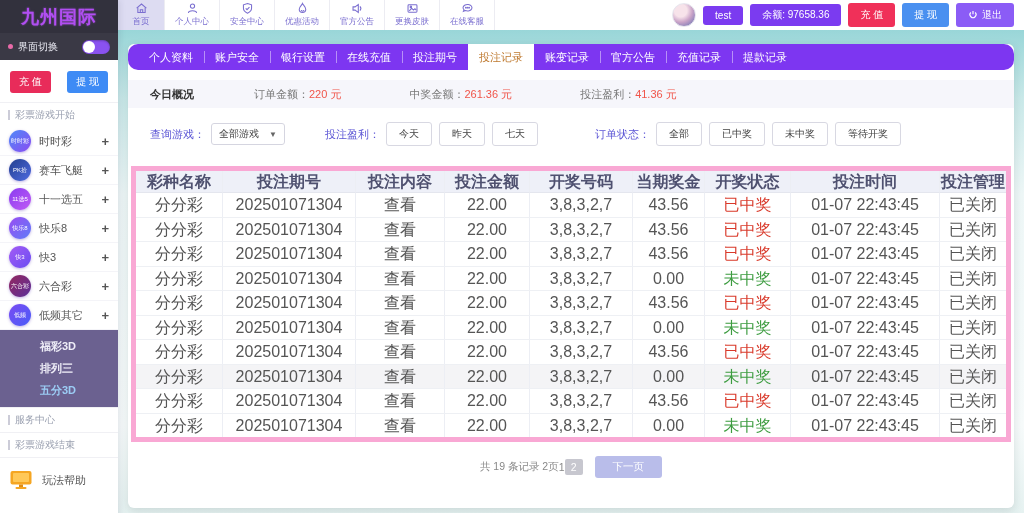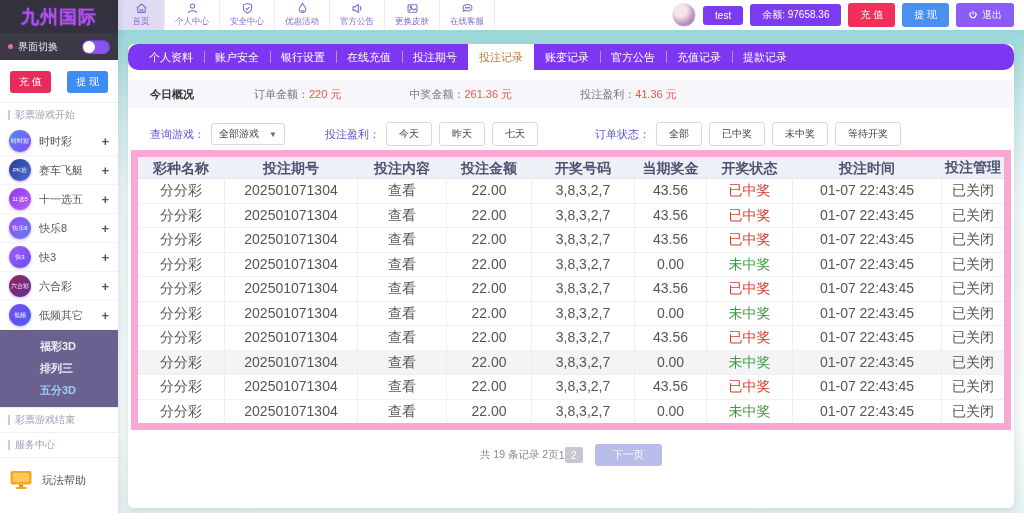--- a/index.html
+++ b/index.html
@@ -85,21 +85,21 @@
 
   .filters { display:flex; align-items:center; margin:14px 0 0 22px; font-size:11px; height:24px; }
   .flabel { color:#5b55d5; margin-right:6px; }
   .fselect { display:flex; align-items:center; gap:10px; border:1px solid #d5d5e0;
     border-radius:3px; padding:3px 7px; font-size:10px; color:#444; margin-right:40px; cursor:pointer; }
   .fselect .caret { font-size:8px; color:#666; }
   .fbtn { border:1px solid #d8d8e2; background:#fff; border-radius:3px; padding:4px 12px;
     font-size:10px; color:#444; margin-right:7px; cursor:pointer; }
   .fgroup { display:flex; margin-right:50px; }
 
-  .table { margin:4px 3px 0; border:7px solid #f9a8d4; font-size:14px; color:#555; }
+  .table { margin:20px 3px 0; border:5px solid #f9a8d4; font-size:16px; color:#555; }
   .tr { display:grid; grid-template-columns:87px 133px 89px 85px 103px 72px 86px 149px 1fr; }
   .th { background:#eef0f8; color:#4f5170; font-weight:bold; }
   .th .td { height:22px; line-height:22px; border-bottom:1px solid #e4e6ee; }
   .td { text-align:center; height:23.5px; line-height:23.5px; border-right:1px solid #eceef4;
     overflow:hidden; white-space:nowrap; }
   .td:last-child { border-right:none;font-family:Liberation Serif, serif; }
   .tbody .tr { border-bottom:1px solid #eef0f4; }
   .tbody .tr:last-child { border-bottom:none; }
   .tbody .tr.hl { background:#f4f4f6; }
   .tr.win .status-cell { color:#d93a2b; }
@@ -188,25 +188,25 @@
 
         <div class="submenu-item">福彩3D</div>
 
         <div class="submenu-item">排列三</div>
 
         <div class="submenu-item active">五分3D</div>
       </div>
 
     <div class="side-section">
       <span class="bar"></span>
-      <span>彩票游戏结束</span>
+      <span>服务中心</span>
     </div>
     <div class="side-section">
       <span class="bar"></span>
-      <span>服务中心</span>
+      <span>彩票游戏结束</span>
     </div>
 
     <div class="help-item" style="border-top:1px solid #f0f0f4">
       <svg width="24" height="20" viewBox="0 0 24 20">
         <rect x="1.5" y="1" width="21" height="13.5" rx="2" fill="#f5a623"></rect>
         <rect x="4" y="3" width="16" height="9" rx="1" fill="#ffc858"></rect>
         <rect x="10" y="14.5" width="4" height="2.5" fill="#e08c12"></rect>
         <rect x="6.5" y="17" width="11" height="2" rx="1" fill="#f5a623"></rect>
       </svg>
       <span class="hlabel">玩法帮助</span>

